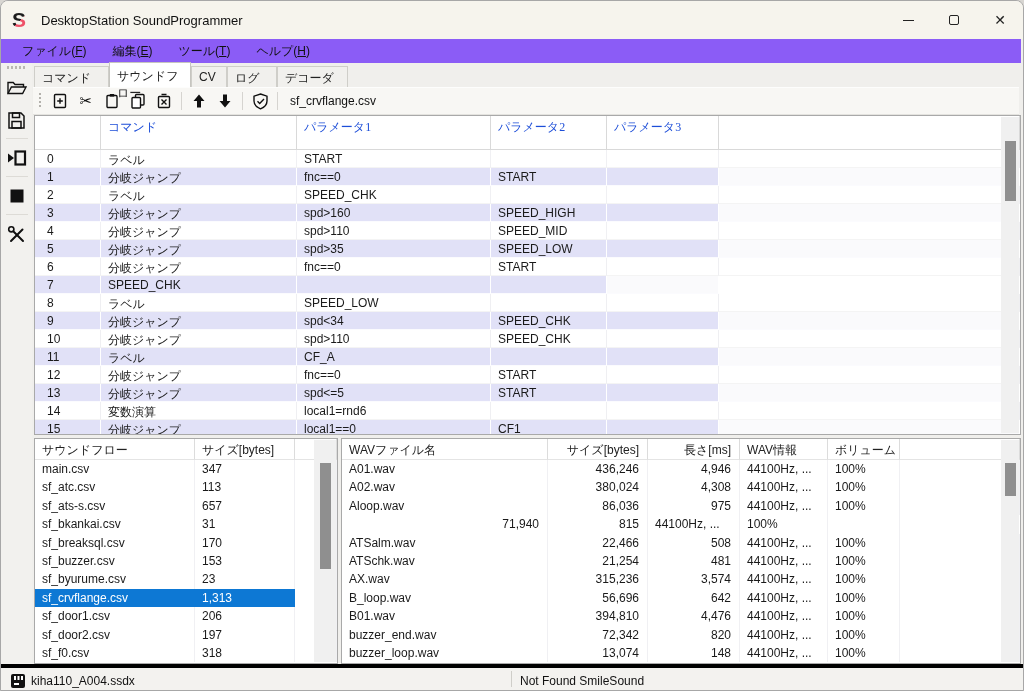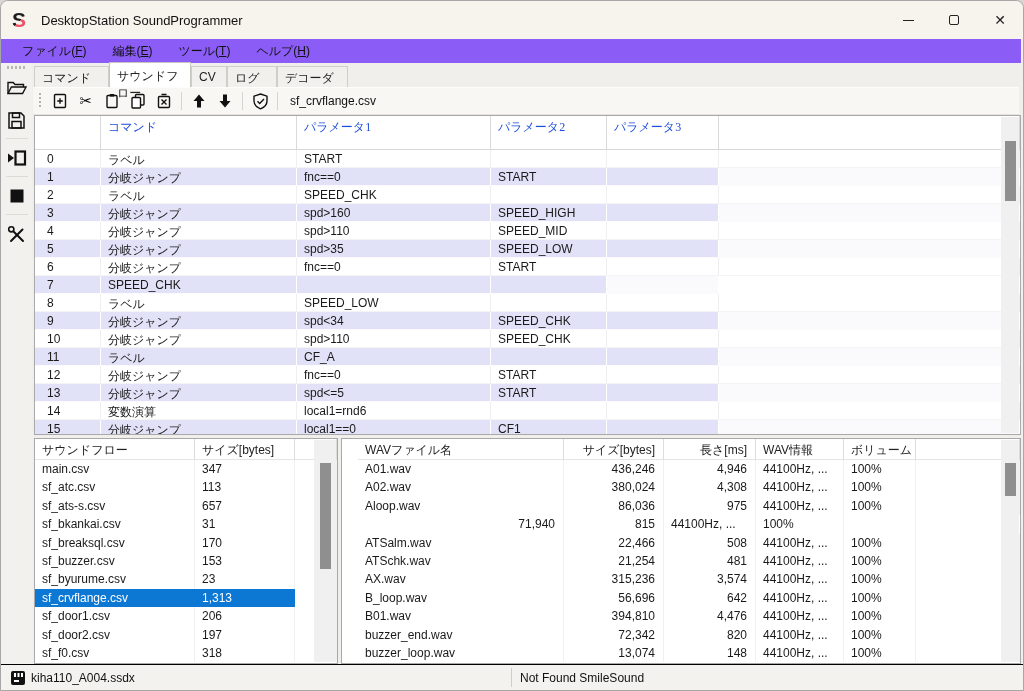--- a/index.html
+++ b/index.html
@@ -66,30 +66,30 @@
   .vthumb{position:absolute;background:#8f8f8f;}
   .flow-scroll{right:1px;width:18px;}
   .flow-scroll .vthumb{top:24px;height:60px;left:4px;right:3px;}
   .fl-scroll{right:1px;width:22px;}
   .fl-scroll .vthumb{top:23px;height:106px;left:6px;right:5px;}
   .wv-scroll{right:1px;width:18px;}
   .wv-scroll .vthumb{top:23px;height:33px;left:4px;right:3px;}
   
   .panel{position:absolute;top:437px;height:226px;background:#fff;border:1px solid #a9a9a9;overflow:hidden;}
   .flow-list-panel{left:33px;width:304px;}
-  .wav-panel{left:340px;width:680px;padding-left:16px;}
+  .wav-panel{left:340px;width:680px;}
   .fl-row{display:grid;grid-template-columns:160px 100px 1fr;height:18.4px;}
   .wv-row{display:grid;grid-template-columns:206px 100px 92px 88px 72px 1fr;height:18.4px;}
   .list-head{height:21px;color:#222;}
   .list-head .c{border-right:1px solid #dcdcdc;border-bottom:1px solid #e4e4e4;padding-top:3px;}
   .list-body .c{padding-top:2px;border-right:1px solid rgba(110,110,135,0.10);}
   .c.num{text-align:right;padding-right:8px;padding-left:0;}
   .list-body .selected .sel{background:#0d78d4;color:#fff;border-right-color:#0d78d4;}
   
-  .statusbar{position:absolute;left:0;right:0;bottom:0;height:26px;background:#f3f2ef;border-top:1px solid #000000;}
+  .statusbar{position:absolute;left:0;right:0;bottom:0;height:26px;background:#f3f2ef;border-top:4px solid #000000;}
   .sb-file{position:absolute;left:30px;top:6px;color:#111;}
   .sb-fileicon{position:absolute;left:9px;top:5px;}
   .sb-bytes{position:absolute;left:0;width:505px;top:6px;text-align:right;color:#111;margin-top:45px;}
   .sb-sep{position:absolute;left:510px;top:3px;bottom:3px;width:1px;background:#cfcec9;}
   .sb-status{position:absolute;left:519px;top:6px;color:#111;}
 </style>
 </head>
 <body>
 
 <div class="window">

